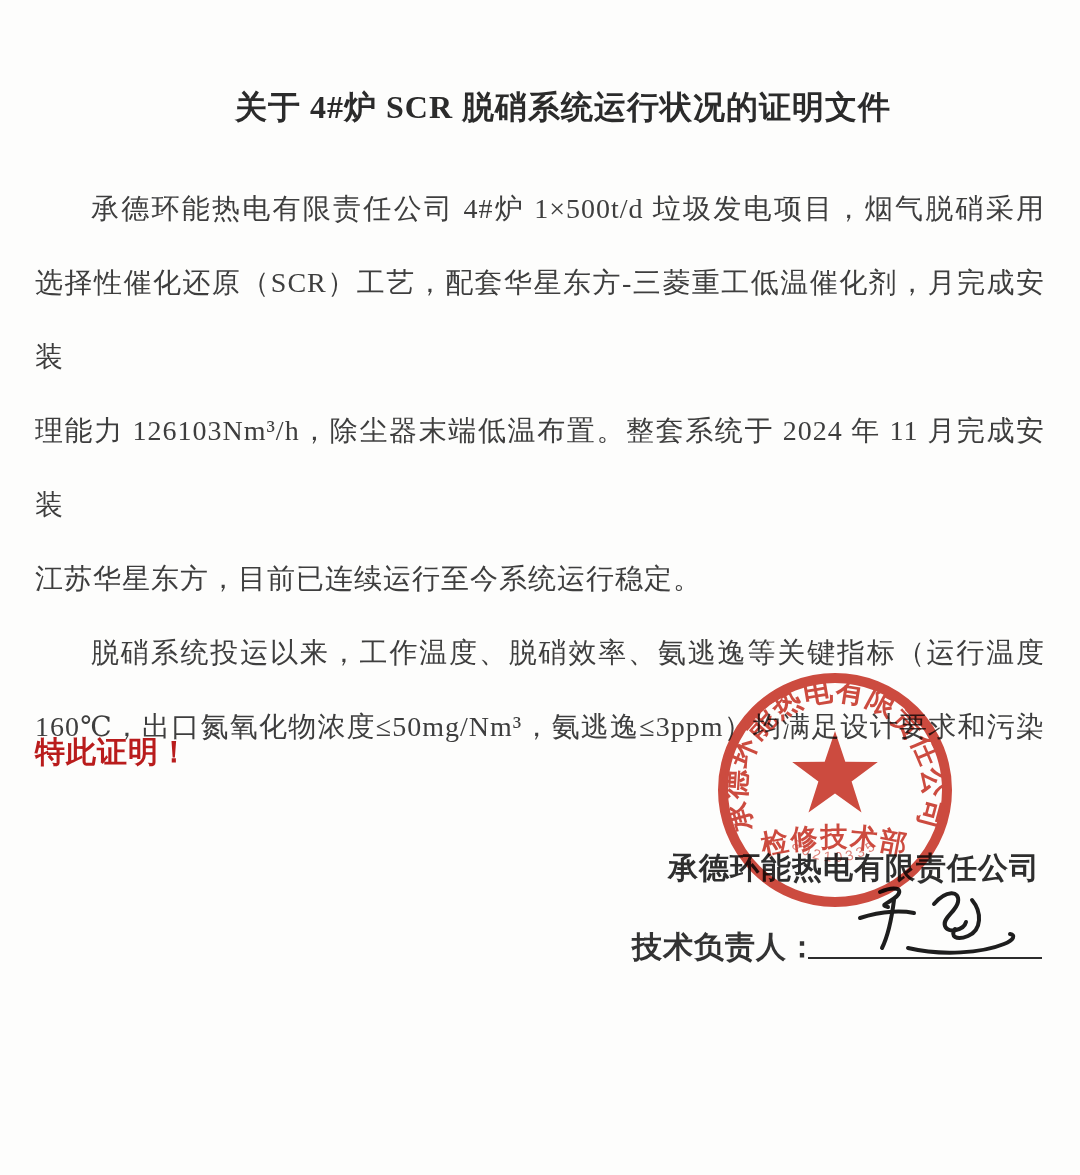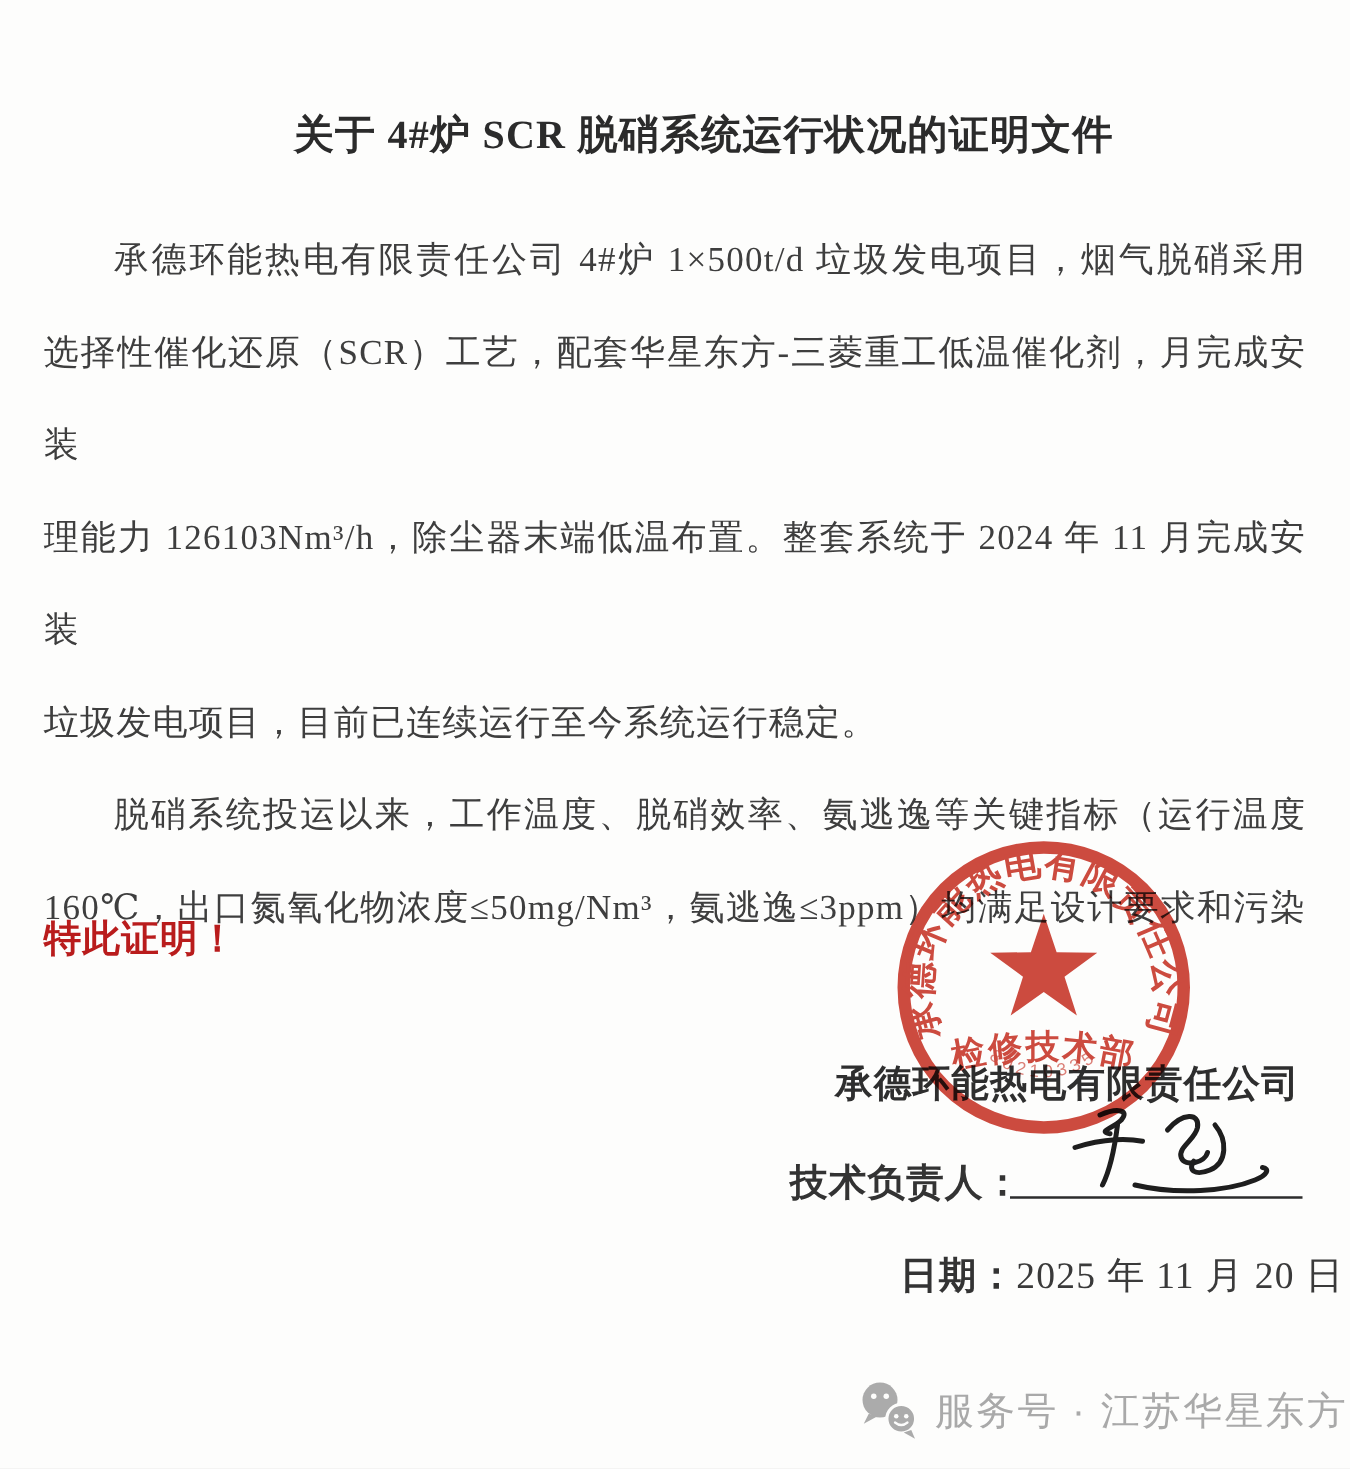--- a/index.html
+++ b/index.html
@@ -58,21 +58,21 @@
 <body>
 
 <div class="page">
 
   <div class="doc-title">关于 4#炉 SCR 脱硝系统运行状况的证明文件</div>
 
   <div class="body-text">
     <div class="line fill indent">承德环能热电有限责任公司 4#炉 1×500t/d 垃圾发电项目，烟气脱硝采用</div>
     <div class="line fill">选择性催化还原（SCR）工艺，配套华星东方-三菱重工低温催化剂，月完成安装</div>
     <div class="line fill">理能力 126103Nm³/h，除尘器末端低温布置。整套系统于 2024 年 11 月完成安装</div>
-    <div class="line">垃圾发电项目，目前已连续运行至今系统运行稳定。</div>
+    <div class="line">江苏华星东方，目前已连续运行至今系统运行稳定。</div>
     <div class="line fill indent">脱硝系统投运以来，工作温度、脱硝效率、氨逃逸等关键指标（运行温度</div>
     <div class="line fill">160℃，出口氮氧化物浓度≤50mg/Nm³，氨逃逸≤3ppm）均满足设计要求和污染</div>
   </div>
 
   <div class="closing">特此证明！</div>
 
   <div class="sign-company">承德环能热电有限责任公司</div>
 
   <div class="tech-line">技术负责人：</div>
   <div class="sig-underline"></div>
@@ -81,57 +81,34 @@
     <g fill="none" stroke="#1e1e1e" stroke-width="4" stroke-linecap="round" stroke-linejoin="round">
       <path d="M38,14 C52,8 62,10 55,18 C48,25 36,27 46,29"></path>
       <path d="M18,40 C42,32 62,33 72,35"></path>
       <path d="M52,22 C50,38 46,58 40,70"></path>
       <path d="M92,26 C104,12 118,12 116,24 C114,34 100,40 103,48 C106,56 122,52 124,44"></path>
       <path d="M130,22 C140,34 140,52 126,58 C114,63 108,58 113,51"></path>
       <path d="M66,70 C100,78 140,75 162,66 C172,62 174,57 168,56"></path>
     </g>
   </svg>
 
-  <div class="date-line">
-    <span class="lbl">日期：</span><span>2025 年 11 月 20 日</span>
-  </div>
 
   <svg class="stamp" viewBox="0 0 280 280">
     <circle cx="140" cy="140" r="112" fill="none" stroke="#c9372b" stroke-width="10"></circle>
     <polygon fill="#c9372b" points="140,81 150.3,111.8 182.8,112.1 156.6,131.4 166.5,162.4 140,143.5 113.5,162.4 123.4,131.4 97.2,112.1 129.7,111.8"></polygon>
     <defs>
       <path id="arcTop" d="M 58.4,178 A 90,90 0 1 1 221.6,178"></path>
       <path id="arcDept" d="M 62,206 Q 140,186 218,206"></path>
       <path id="arcSerial" d="M 81,181 A 72,72 0 0 0 199,181"></path>
     </defs>
     <text font-size="29" font-weight="bold" fill="#c9372b" letter-spacing="1" font-family="Liberation Serif, DejaVu Serif, serif">
       <textPath href="#arcTop">承德环能热电有限责任公司</textPath>
     </text>
     <text font-size="27" font-weight="bold" fill="#c9372b" letter-spacing="2" text-anchor="middle" font-family="Liberation Serif, DejaVu Serif, serif">
       <textPath href="#arcDept" startOffset="50%">检修技术部</textPath>
     </text>
     <text font-size="14" fill="#c9372b" opacity="0.7" letter-spacing="4" text-anchor="middle" font-family="Liberation Sans, DejaVu Sans, sans-serif">
       <textPath href="#arcSerial" startOffset="50%">80210335</textPath>
     </text>
   </svg>
 
-  <div class="footer">
-    <svg width="52" height="50" viewBox="0 0 52 50">
-      <g>
-        <circle cx="18" cy="16" r="14" fill="#ababab"></circle>
-        <path d="M9,27 L5,35 L16,29 Z" fill="#ababab"></path>
-        <circle cx="13" cy="13" r="2.2" fill="#fdfdfc"></circle>
-        <circle cx="23" cy="13" r="2.2" fill="#fdfdfc"></circle>
-        <circle cx="35" cy="31" r="11.5" fill="#ababab" stroke="#fdfdfc" stroke-width="2.5"></circle>
-        <path d="M43,40 L46,47 L37,42 Z" fill="#ababab"></path>
-        <circle cx="31" cy="29" r="1.8" fill="#fdfdfc"></circle>
-        <circle cx="39" cy="29" r="1.8" fill="#fdfdfc"></circle>
-        <path d="M30,34 Q35,38 40,34" fill="none" stroke="#fdfdfc" stroke-width="1.8" stroke-linecap="round"></path>
-      </g>
-    </svg>
-    <div class="footer-text">
-      <span>服务号</span>
-      <span>·</span>
-      <span>江苏华星东方</span>
-    </div>
-  </div>
 
 </div>
 
 </body></html>

